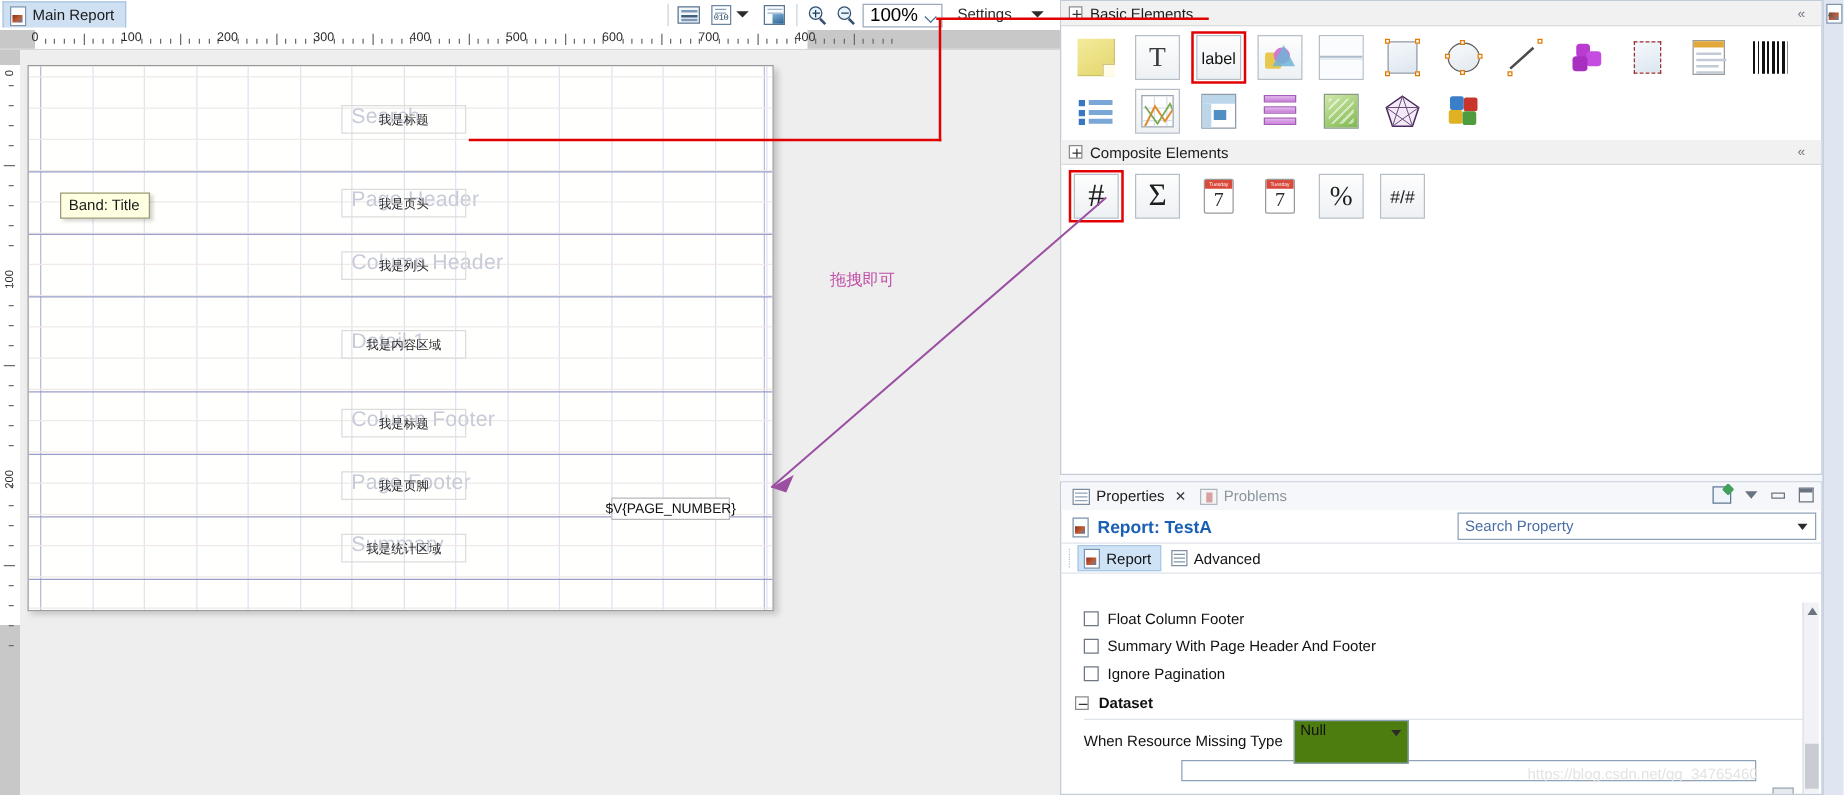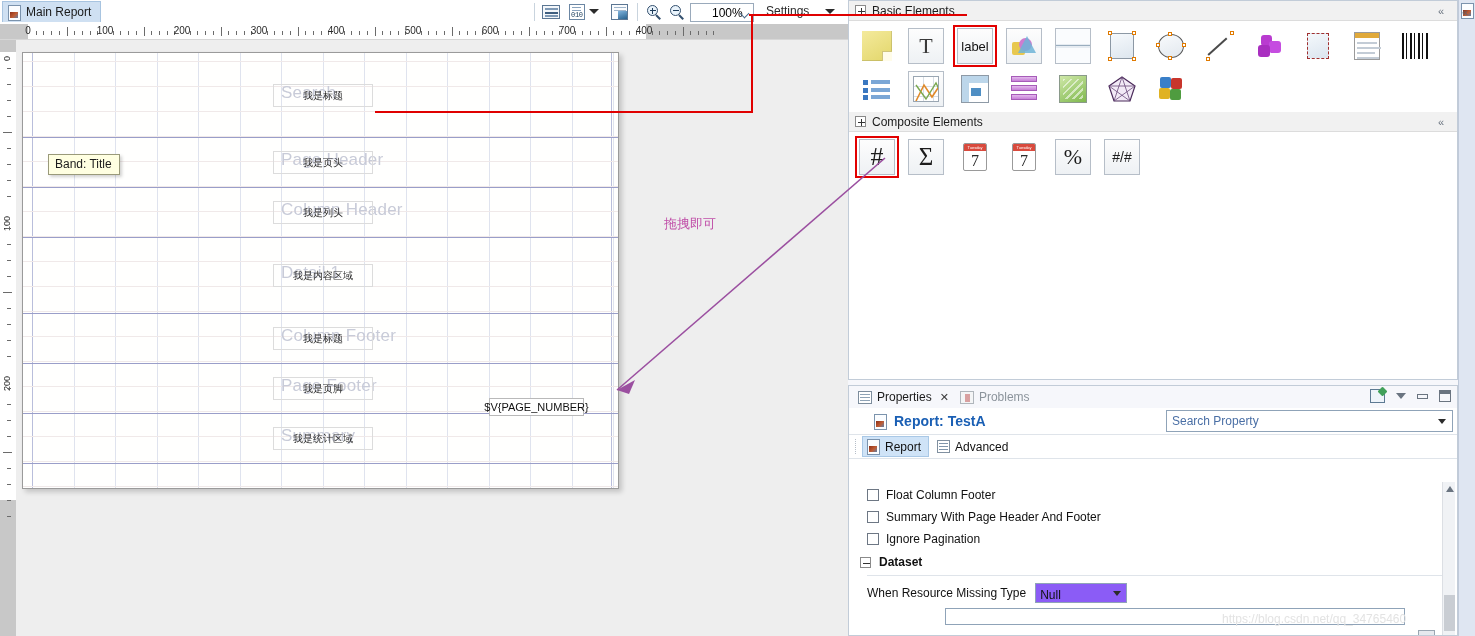--- a/index.html
+++ b/index.html
@@ -64,21 +64,21 @@
   .magnifier .pl, .magnifier .mn { position: absolute; background: #1d3b59; }
   .magnifier .pl.h, .magnifier .mn.h { left: 2.5px; top: 4.8px; width: 6px; height: 1.6px; }
   .magnifier .pl.v { left: 4.7px; top: 2.6px; width: 1.6px; height: 6px; }
   #zoom-in { left: 647px; }
   #zoom-out { left: 670px; }
 
   #zoom-combo {
     position: absolute; left: 690px; top: 3px; width: 64px; height: 19px;
     background: #fff; border: 1px solid #9aaabb; display: flex; align-items: center;
   }
-  #zoom-combo .val { font-size: 12px; padding-left: 5px; color: #000; margin-left: 16px; }
+  #zoom-combo .val { font-size: 15px; padding-left: 5px; color: #000; }
   #zoom-combo .cv { position: absolute; right: 5px; top: 6px; width: 7px; height: 7px; border-right: 1.6px solid #4a6b8a; border-bottom: 1.6px solid #4a6b8a; transform: rotate(45deg); }
 
   #settings-btn { position: absolute; left: 766px; top: 4px; display: flex; align-items: center; gap: 16px; color: #2b2b2b; font-size: 12px; }
   #settings-btn .cv { width: 0; height: 0; border-left: 5px solid transparent; border-right: 5px solid transparent; border-top: 5px solid #2b2b2b; }
 
   
   #hruler { position: absolute; left: 0px; top: 24px; width: 848px; height: 16px; background: #fdfdfd; border-bottom: 1px solid #d7d7d7; overflow: hidden; }
   #hruler .corner { position: absolute; left: 0; top: 0; width: 28px; height: 16px; background: #c8c8c8; }
   #hruler .page { position: absolute; left: 28px; top: 0; width: 618px; height: 16px; background: #ffffff; }
   #hruler .out { position: absolute; left: 646px; top: 0; width: 202px; height: 16px; background: #c8c8c8; }
@@ -239,21 +239,21 @@
 
   #props-tools { position: absolute; right: 6px; top: 3px; display: flex; align-items: center; gap: 11px; }
   .pin-ico { width: 15px; height: 14px; border: 1px solid #5d7a93; background: #eef4fa; position: relative; }
   .pin-ico::after { content:""; position:absolute; right:-2px; top:-2px; width:7px; height:7px; background:#41a05a; border-radius:1px; transform: rotate(45deg); }
   .menu-ico { width: 0; height: 0; border-left: 5px solid transparent; border-right: 5px solid transparent; border-top: 6px solid #6a7480; }
   .min-ico { width: 11px; height: 5px; border: 1.5px solid #6a7480; }
   .max-ico { width: 12px; height: 12px; border: 1.5px solid #6a7480; position: relative; }
   .max-ico::before { content:""; position:absolute; left:0; right:0; top:0; height:3px; background:#6a7480; }
 
   #props-title-row { position: relative; height: 27px; border-bottom: 1px solid #dfe4ea; display: flex; align-items: center; }
-  #props-title { display: flex; align-items: center; gap: 7px; padding-left: 9px; margin-left: 16px; }
+  #props-title { display: flex; align-items: center; gap: 7px; padding-left: 9px; }
   #props-title .txt { color: #1a5fb4; font-size: 14px; font-weight: bold; }
   #search-property {
     position: absolute; left: 317px; top: 2px; width: 287px; height: 22px;
     background: #fff; border: 1px solid #8fa3b8; display: flex; align-items: center;
   }
   #search-property .ph { padding-left: 5px; font-size: 12px; color: #4a6fa5; }
   #search-property .cv { position: absolute; right: 6px; top: 8px; width: 0; height: 0; border-left: 4px solid transparent; border-right: 4px solid transparent; border-top: 5px solid #2b2b2b; }
 
   #subtabs { position: relative; height: 24px; display: flex; align-items: center; gap: 4px; padding-left: 13px; border-bottom: 1px solid #dfe4ea; }
   #subtabs::before { content:""; position:absolute; left:6px; top:4px; bottom:4px; width:1px; border-left:1px dotted #b6bec8; }
@@ -265,21 +265,21 @@
 
   #props-body { position: absolute; left: 0; top: 98px; width: 608px; height: 151px; overflow: hidden; }
   .chk-row { display: flex; align-items: center; gap: 7px; padding: 0 0 0 18px; height: 22px; font-size: 12px; color: #111; }
   .chk { width: 12px; height: 12px; border: 1px solid #6d7784; background: #fff; flex: none; }
   .grp-row { display: flex; align-items: center; gap: 8px; height: 24px; padding-left: 11px; }
   .grp-row .expander { width: 11px; height: 11px; border: 1px solid #8a8a8a; background: #fff; position: relative; flex: none; }
   .grp-row .expander::before { content:""; position:absolute; left:2px; top:5px; width:7px; height:1px; background:#333; }
   .grp-row .lbl { font-size: 12px; font-weight: bold; color: #111; }
   .grp-sep { margin: 1px 10px 4px 18px; height: 1px; background: #dfe4ea; }
   .fld-row { display: flex; align-items: center; gap: 9px; height: 26px; padding-left: 18px; font-size: 12px; color: #111; }
-  .combo { position: relative; width: 92px; height: 20px; background: #8b5cf6; border: 1px solid #8fa3b8; display: flex; align-items: flex-end; }
+  .combo { position: relative; width: 92px; height: 35px; background: #4d7c0f; border: 1px solid #8fa3b8; display: flex; align-items: flex-start; }
   .combo .v { padding-left: 4px; font-size: 12px; }
   .combo .cv { position: absolute; right: 5px; top: 7px; width: 0; height: 0; border-left: 4px solid transparent; border-right: 4px solid transparent; border-top: 5px solid #2b2b2b; }
   .wide-input { margin-left: 96px; margin-top: 2px; width: 460px; height: 17px; background: #fff; border: 1px solid #8fa3b8; }
   .btn-sq { position: absolute; right: 22px; width: 17px; height: 17px; background: #e6e9ee; border: 1px solid #9aa6b2; }
 
   #props-scroll { position: absolute; right: 2px; top: 96px; width: 13px; height: 153px; background: #f0f2f5; border-left: 1px solid #dcdfe4; }
   #props-scroll .up { position: absolute; left: 3px; top: 4px; width: 0; height: 0; border-left: 4px solid transparent; border-right: 4px solid transparent; border-bottom: 6px solid #6a7480; }
   #props-scroll .thumb { position: absolute; left: 1px; bottom: 4px; width: 11px; height: 36px; background: #c9cdd3; }
 
   #watermark {

